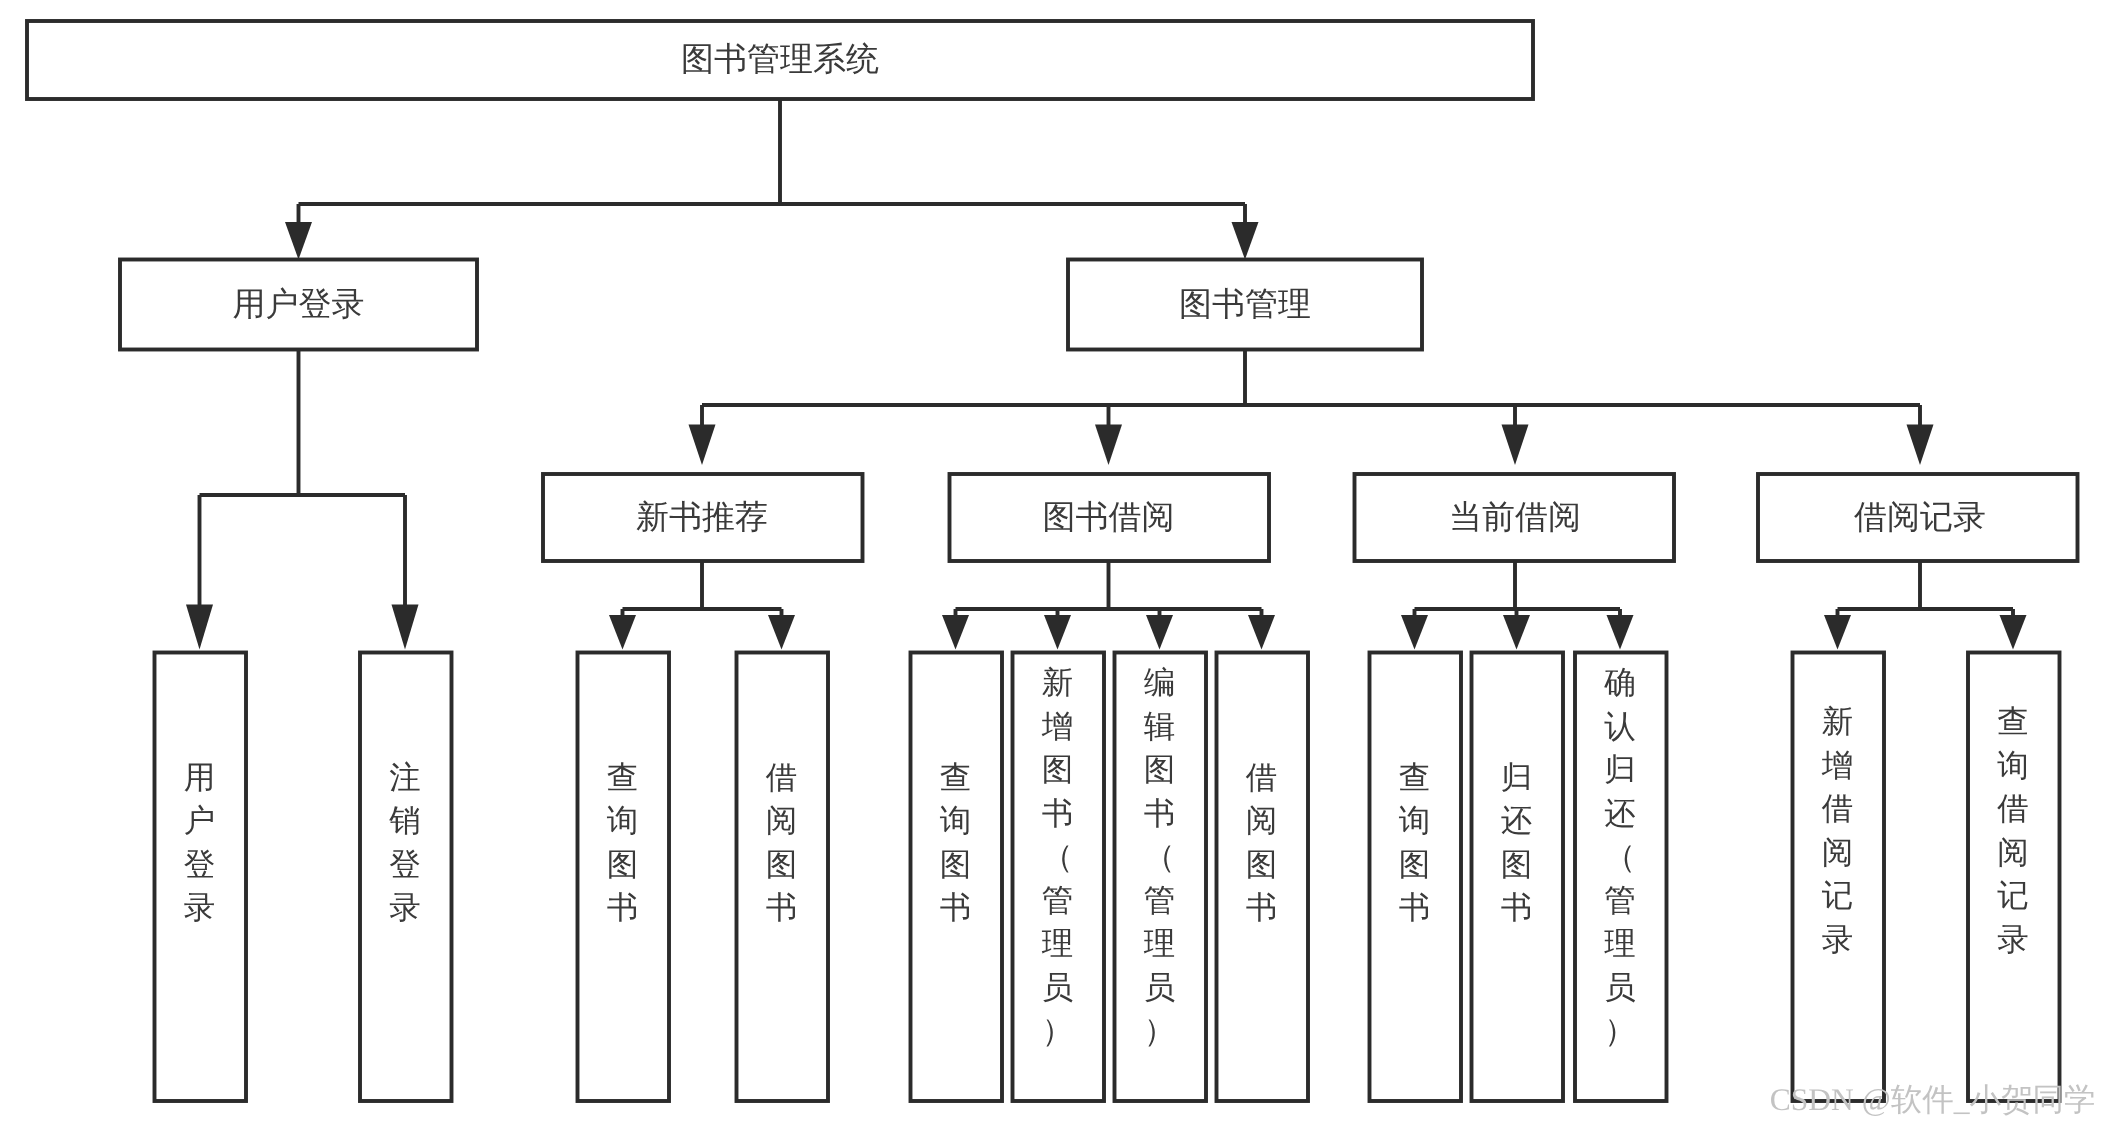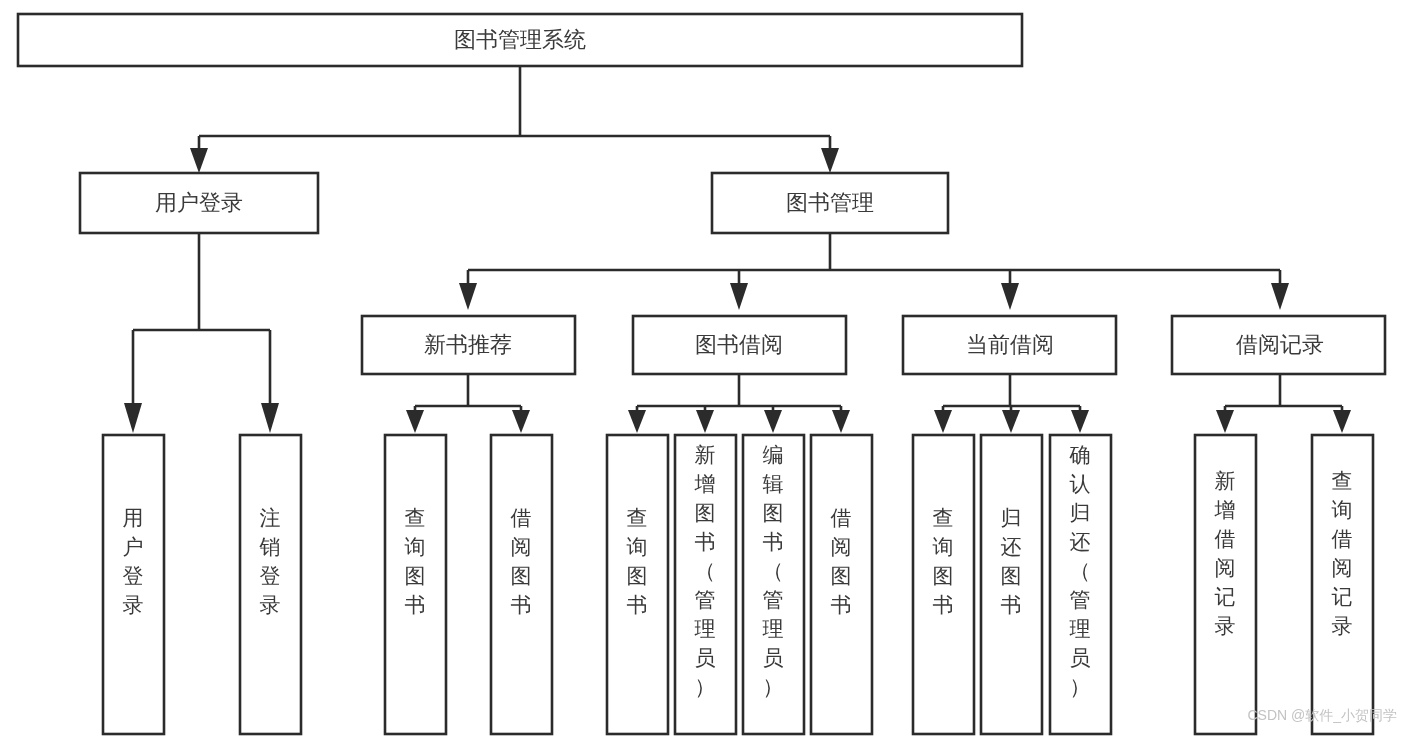--- a/index.html
+++ b/index.html
@@ -49,24 +49,24 @@
   }
   .node-label-v {
     fill: #3a3a3a;
     font-family: "Liberation Sans", "DejaVu Sans", sans-serif;
     font-size: 21px;
     text-anchor: middle;
   }
   .watermark-text {
     position: absolute;
     right: 8px;
-    bottom: 22px;
+    bottom: 0;
     color: #c3c3c3;
-    font-size: 14px;
-    font-family: Liberation Sans, sans-serif;
+    font-size: 21px;
+    font-family: Liberation Serif, serif;
     white-space: nowrap;
     user-select: none;
   }
 </style>
 </head>
 <body>
 
 <div id="diagram-root">
 
   <svg class="diagram-canvas" viewBox="0 0 1405 747" xmlns="http://www.w3.org/2000/svg">

